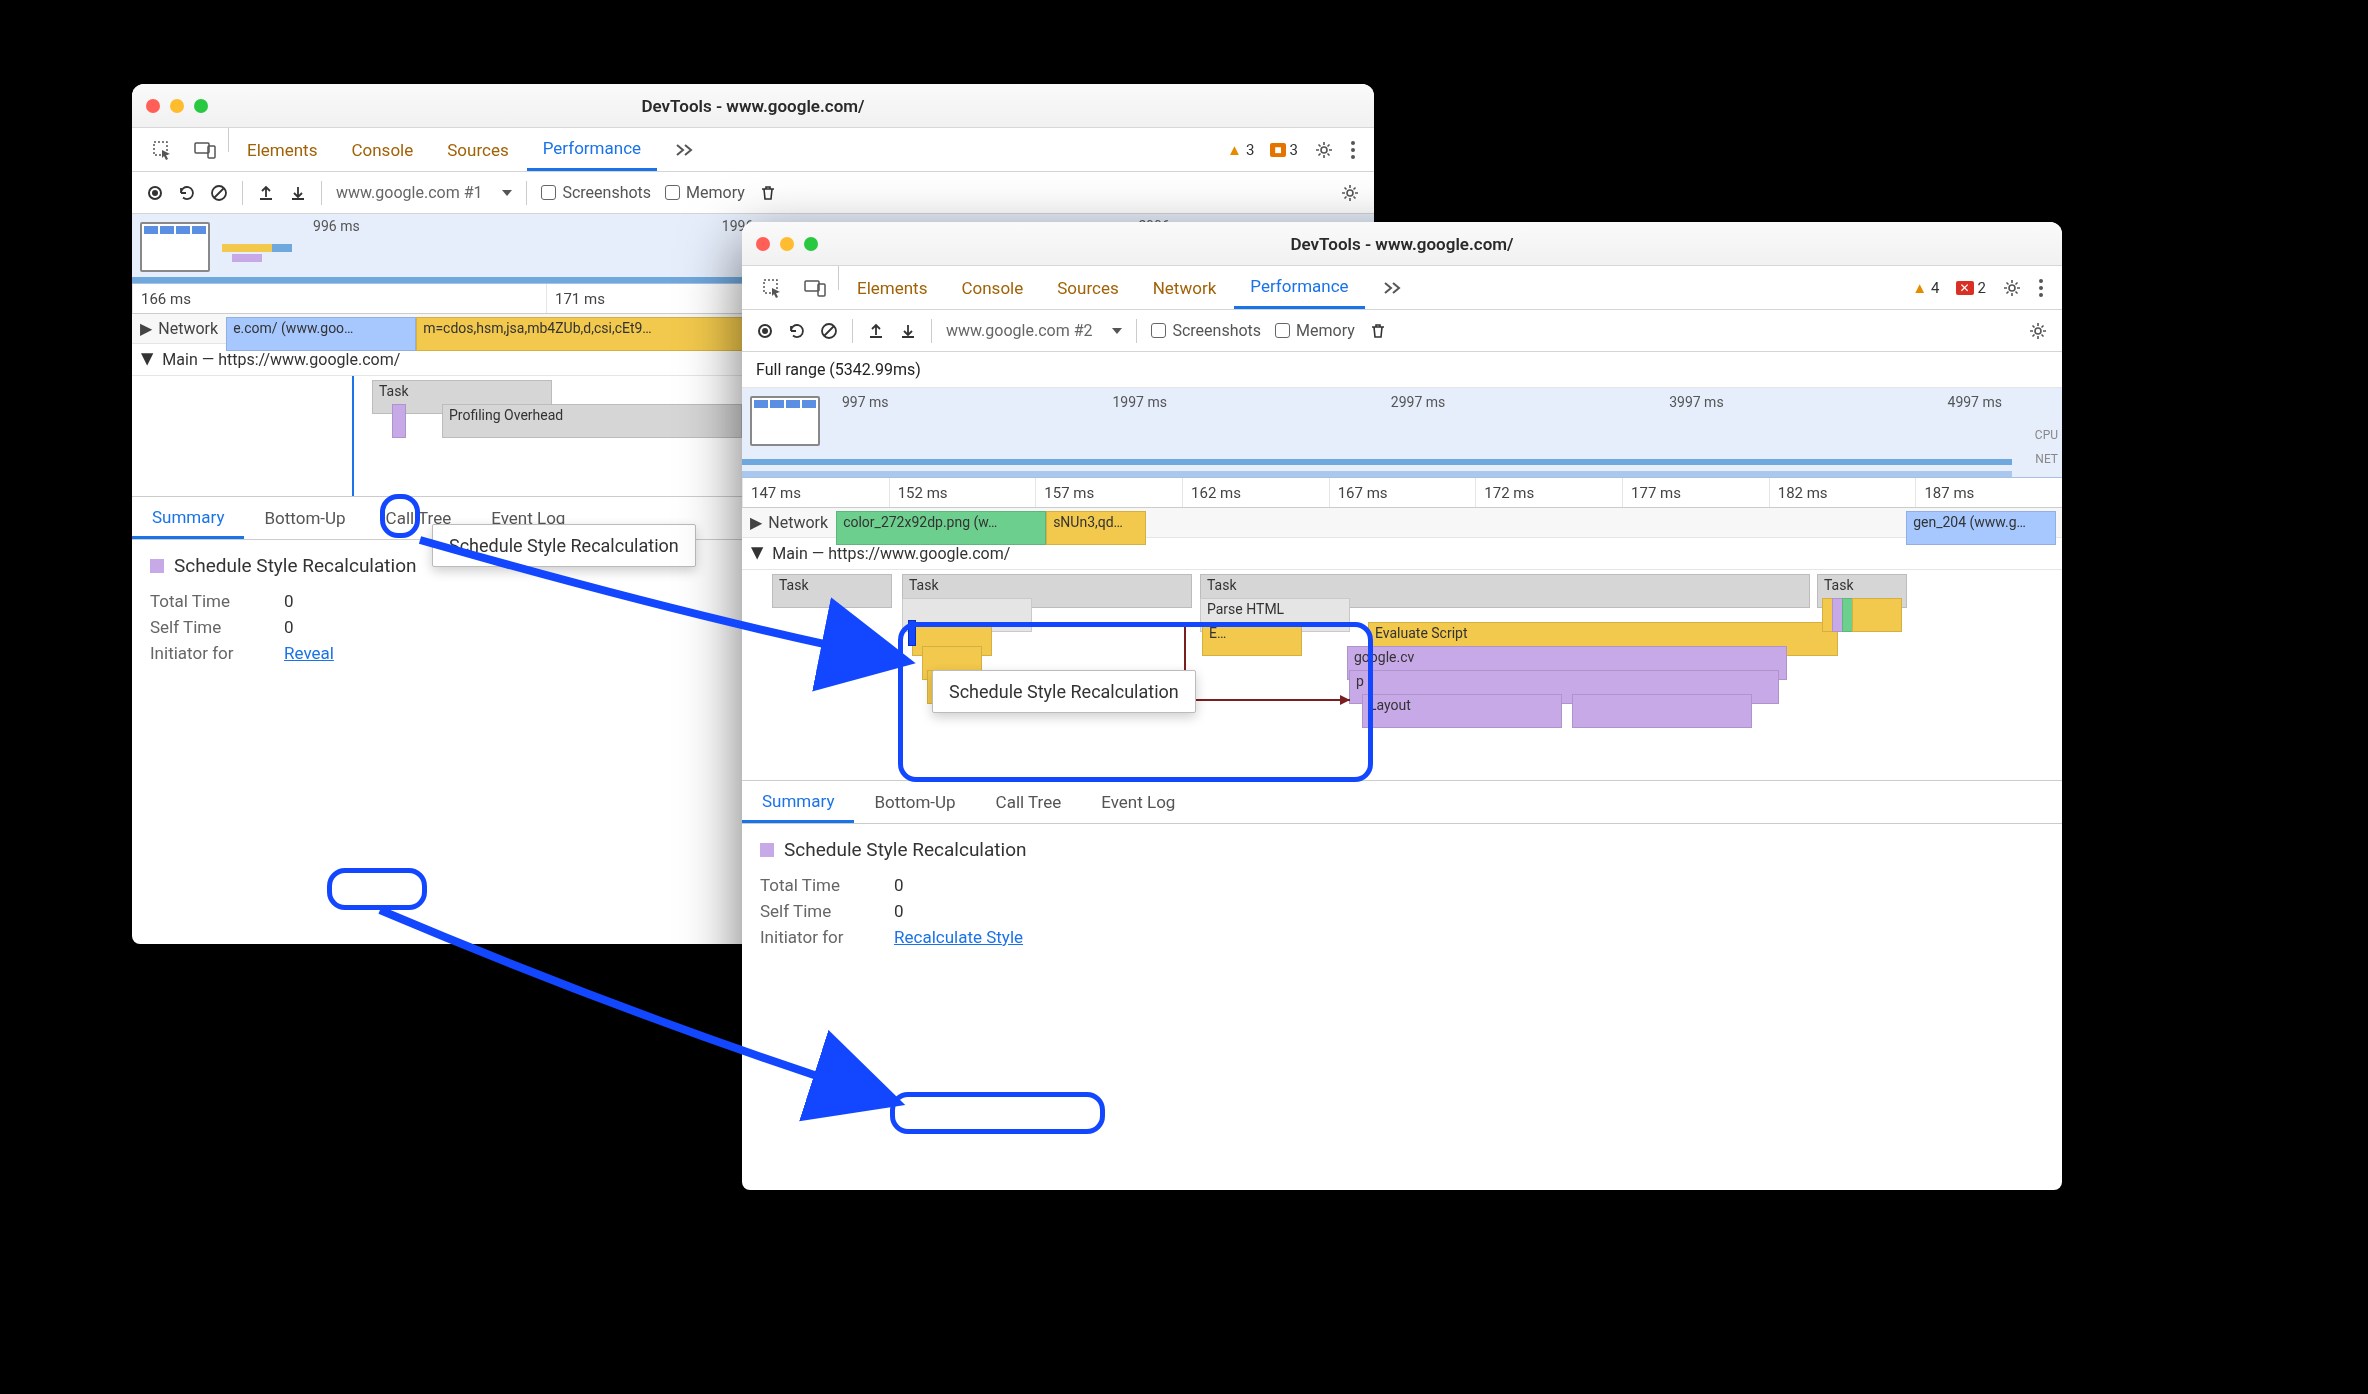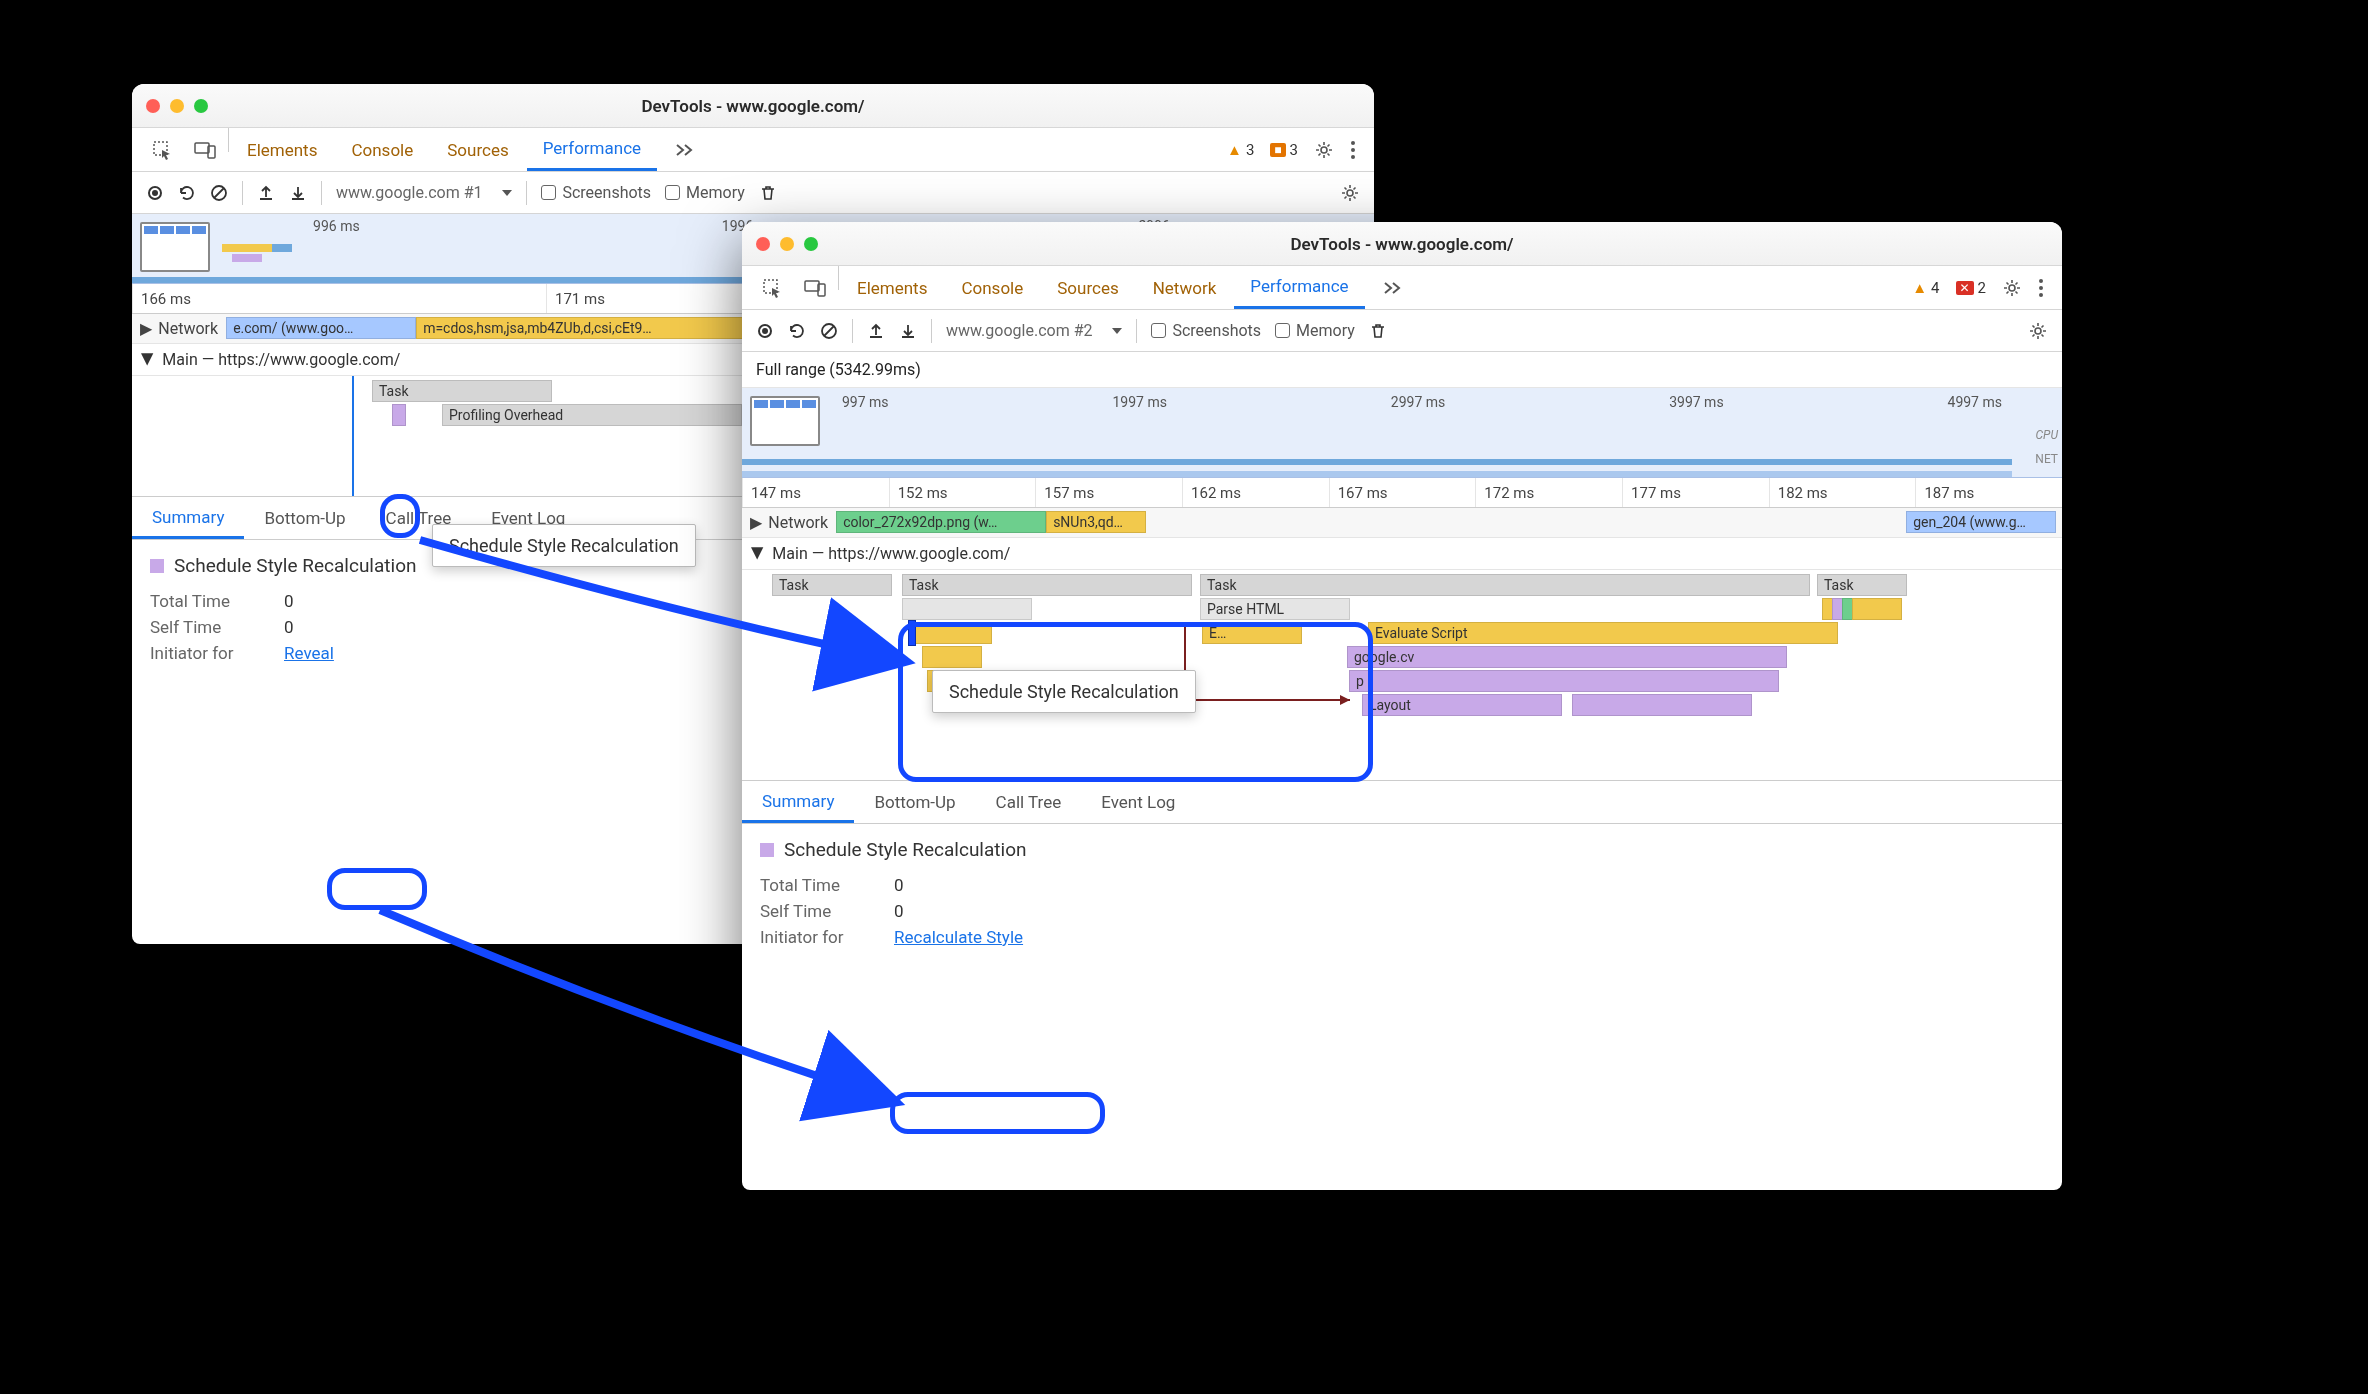--- a/index.html
+++ b/index.html
@@ -90,21 +90,21 @@
     border-bottom:1px solid #e5e5e5;
   }
   .track-label { width: auto; padding:0 8px; color:#444; display:flex; align-items:center; gap:6px;}
   .disclosure { display:inline-block; transform:rotate(0); }
   .disclosure.open { transform: rotate(90deg); }
 
   .sec-header{padding:6px 10px;font-size:16px;color:#333;display:flex;align-items:center;gap:8px;border-bottom:1px solid #e5e5e5;}
 
   .flame-area { position:relative; background:#fff; }
   .flame-bar {
-    position:absolute; height:22px; font-size:14px; padding:2px 6px; white-space:nowrap; overflow:hidden;
+    position:absolute; height:34px; font-size:14px; padding:2px 6px; white-space:nowrap; overflow:hidden;
     border:1px solid rgba(0,0,0,0.12);
   }
   .c-grey { background:#d6d6d6; color:#333;}
   .c-yellow { background:#f2c94c; color:#333;}
   .c-blue { background:#e5e5e5; color:#333;}
   .c-purple { background:#c8a9e8; color:#333;}
   .c-green { background:#6dcf8d; color:#333;}
   .c-lblue { background:#a6c8ff; color:#333;}
 
   .rounded-highlight { position:absolute; border:5px solid #1347ff; border-radius:18px; pointer-events:none;}
@@ -468,21 +468,21 @@
           <div></div>
         </div>
     </div>
     <div style="position:absolute;top:6px;left:100px;right:60px;display:flex;justify-content:space-between;font-size:14px;color:#555;">
       <span>997 ms</span>
       <span>1997 ms</span>
       <span>2997 ms</span>
       <span>3997 ms</span>
       <span>4997 ms</span>
     </div>
-    <div class="gutter-label" style="top:40px;font-style:italic;">CPU</div>
+    <div class="gutter-label" style="top:40px;">CPU</div>
     <div class="gutter-label" style="top:64px;">NET</div>
     <div style="position:absolute;left:0;bottom:12px;right:50px;height:6px;background:#6fa8dc;"></div>
     <div style="position:absolute;left:0;bottom:0;right:50px;height:6px;background:#aac8ee;"></div>
   </div>
 
   <div class="ruler">
     <span>147 ms</span>
     <span>152 ms</span>
     <span>157 ms</span>
     <span>162 ms</span>

